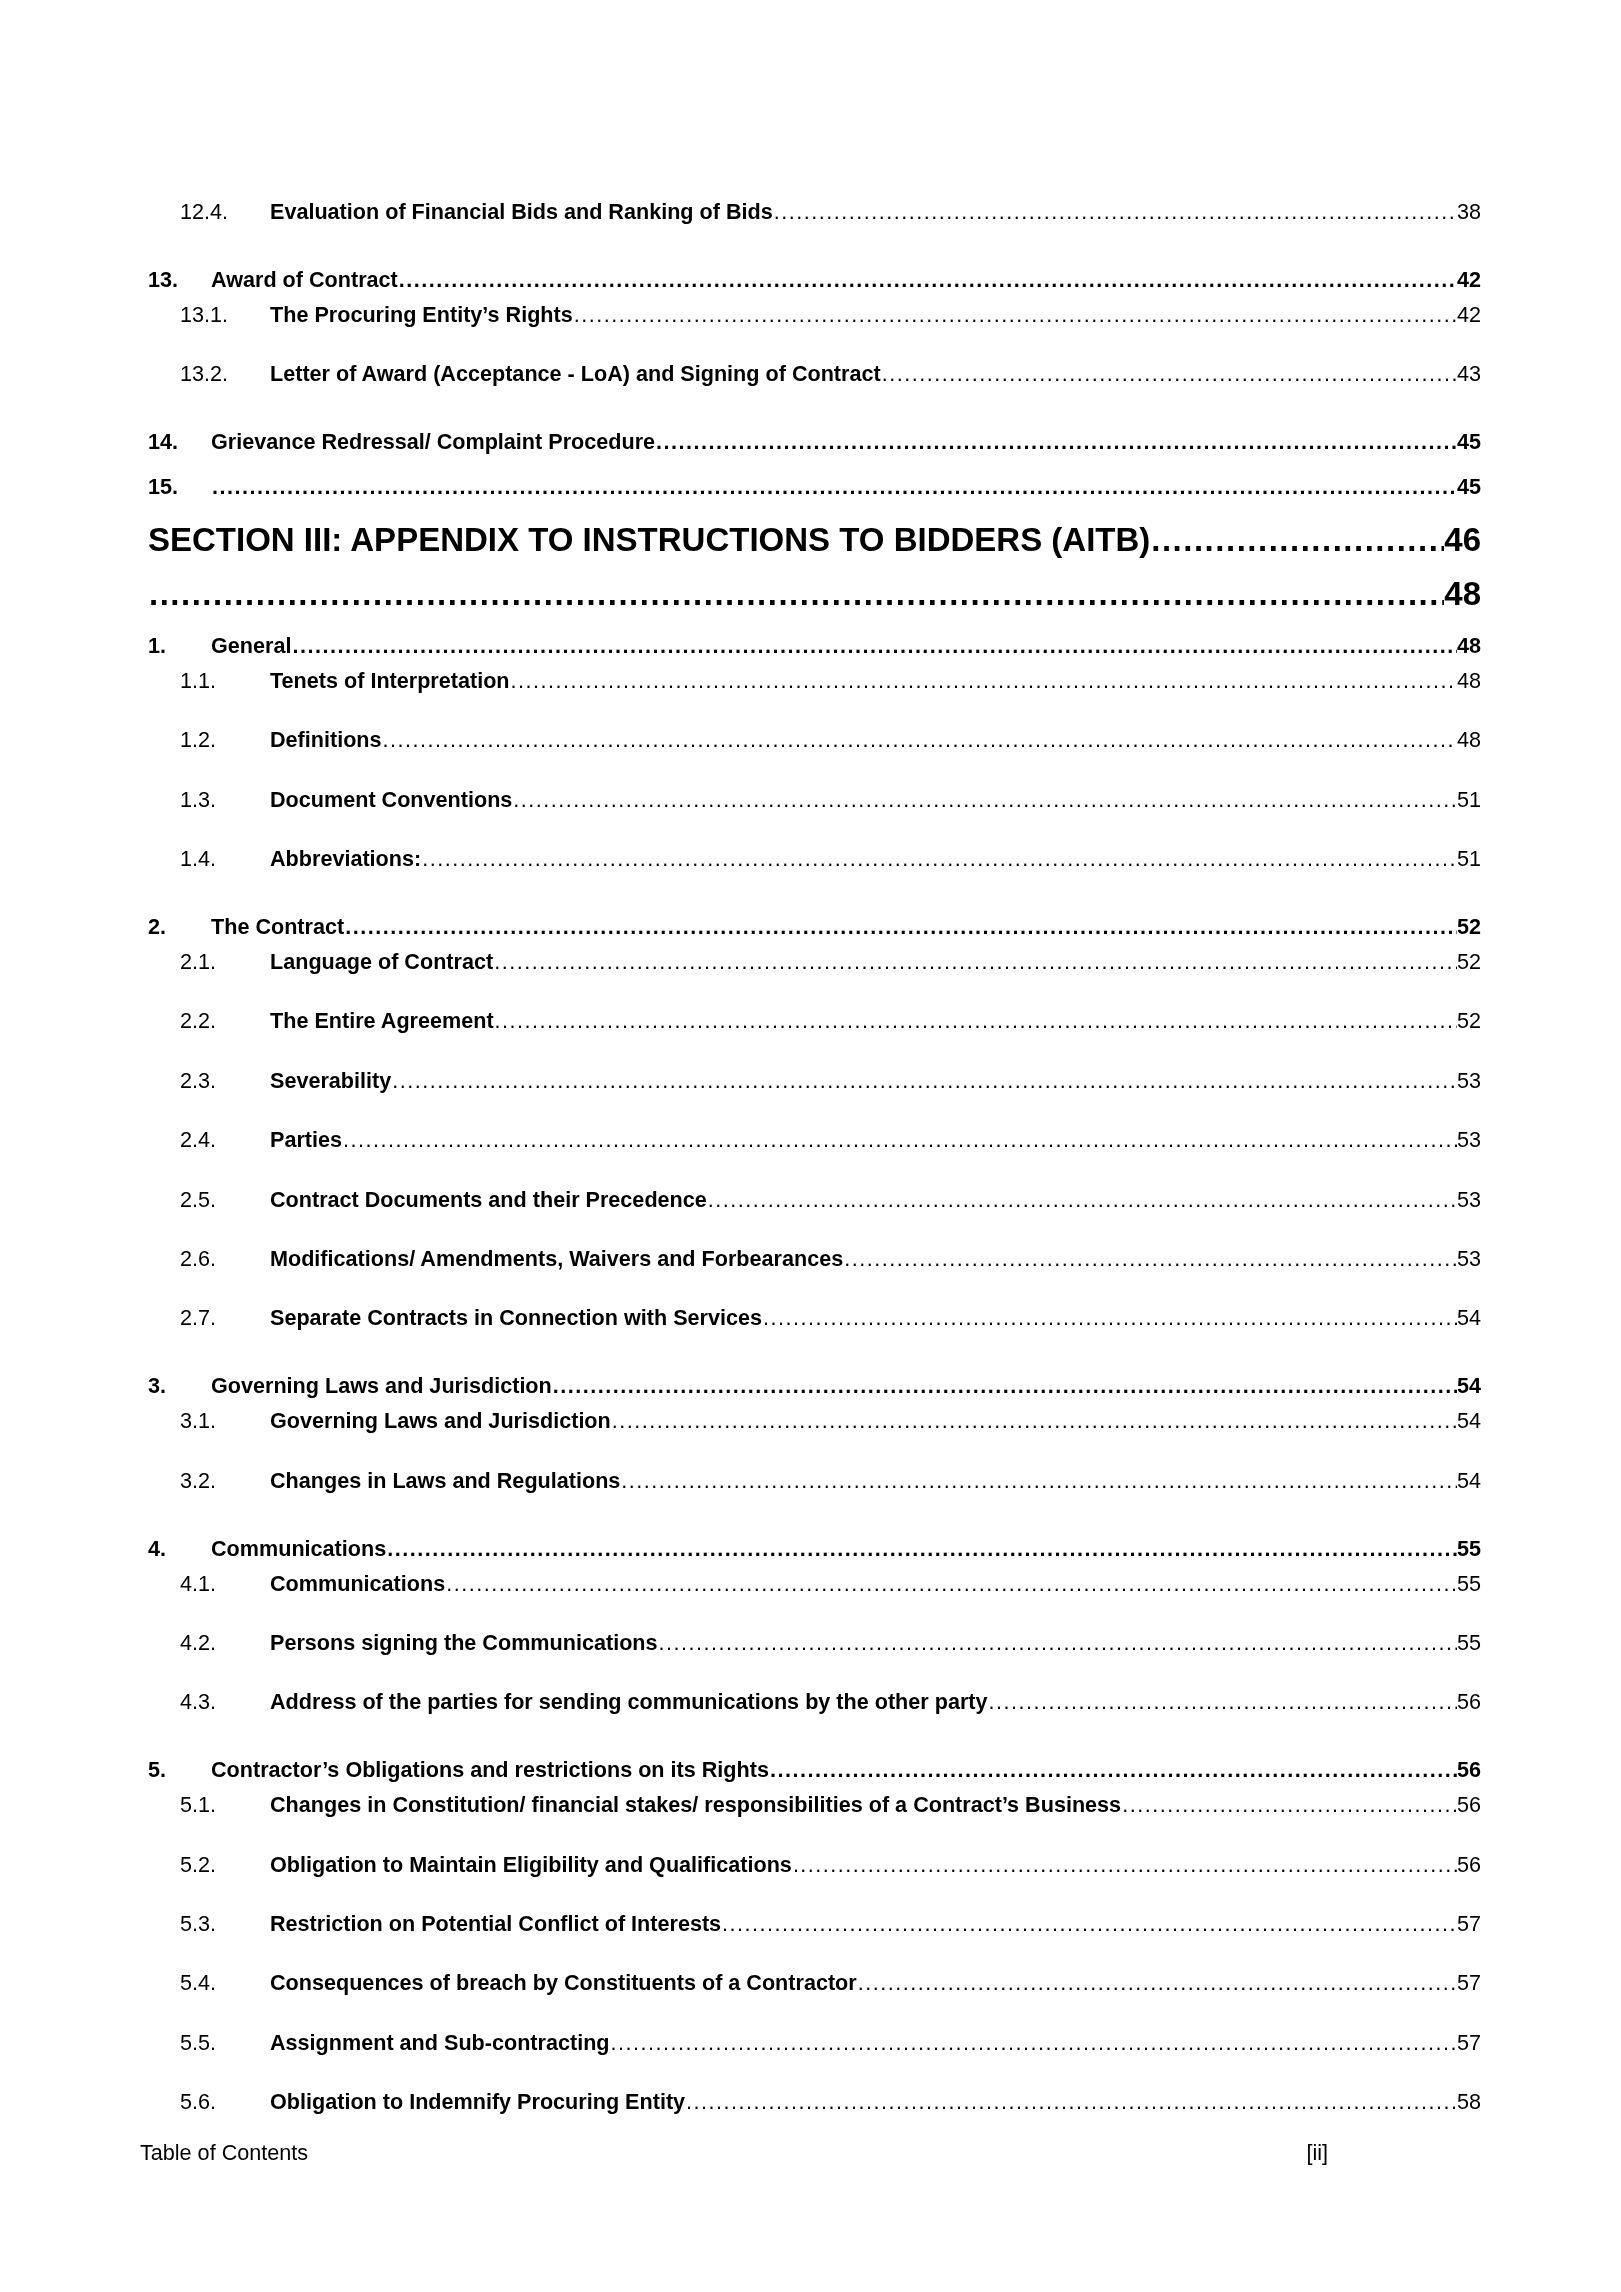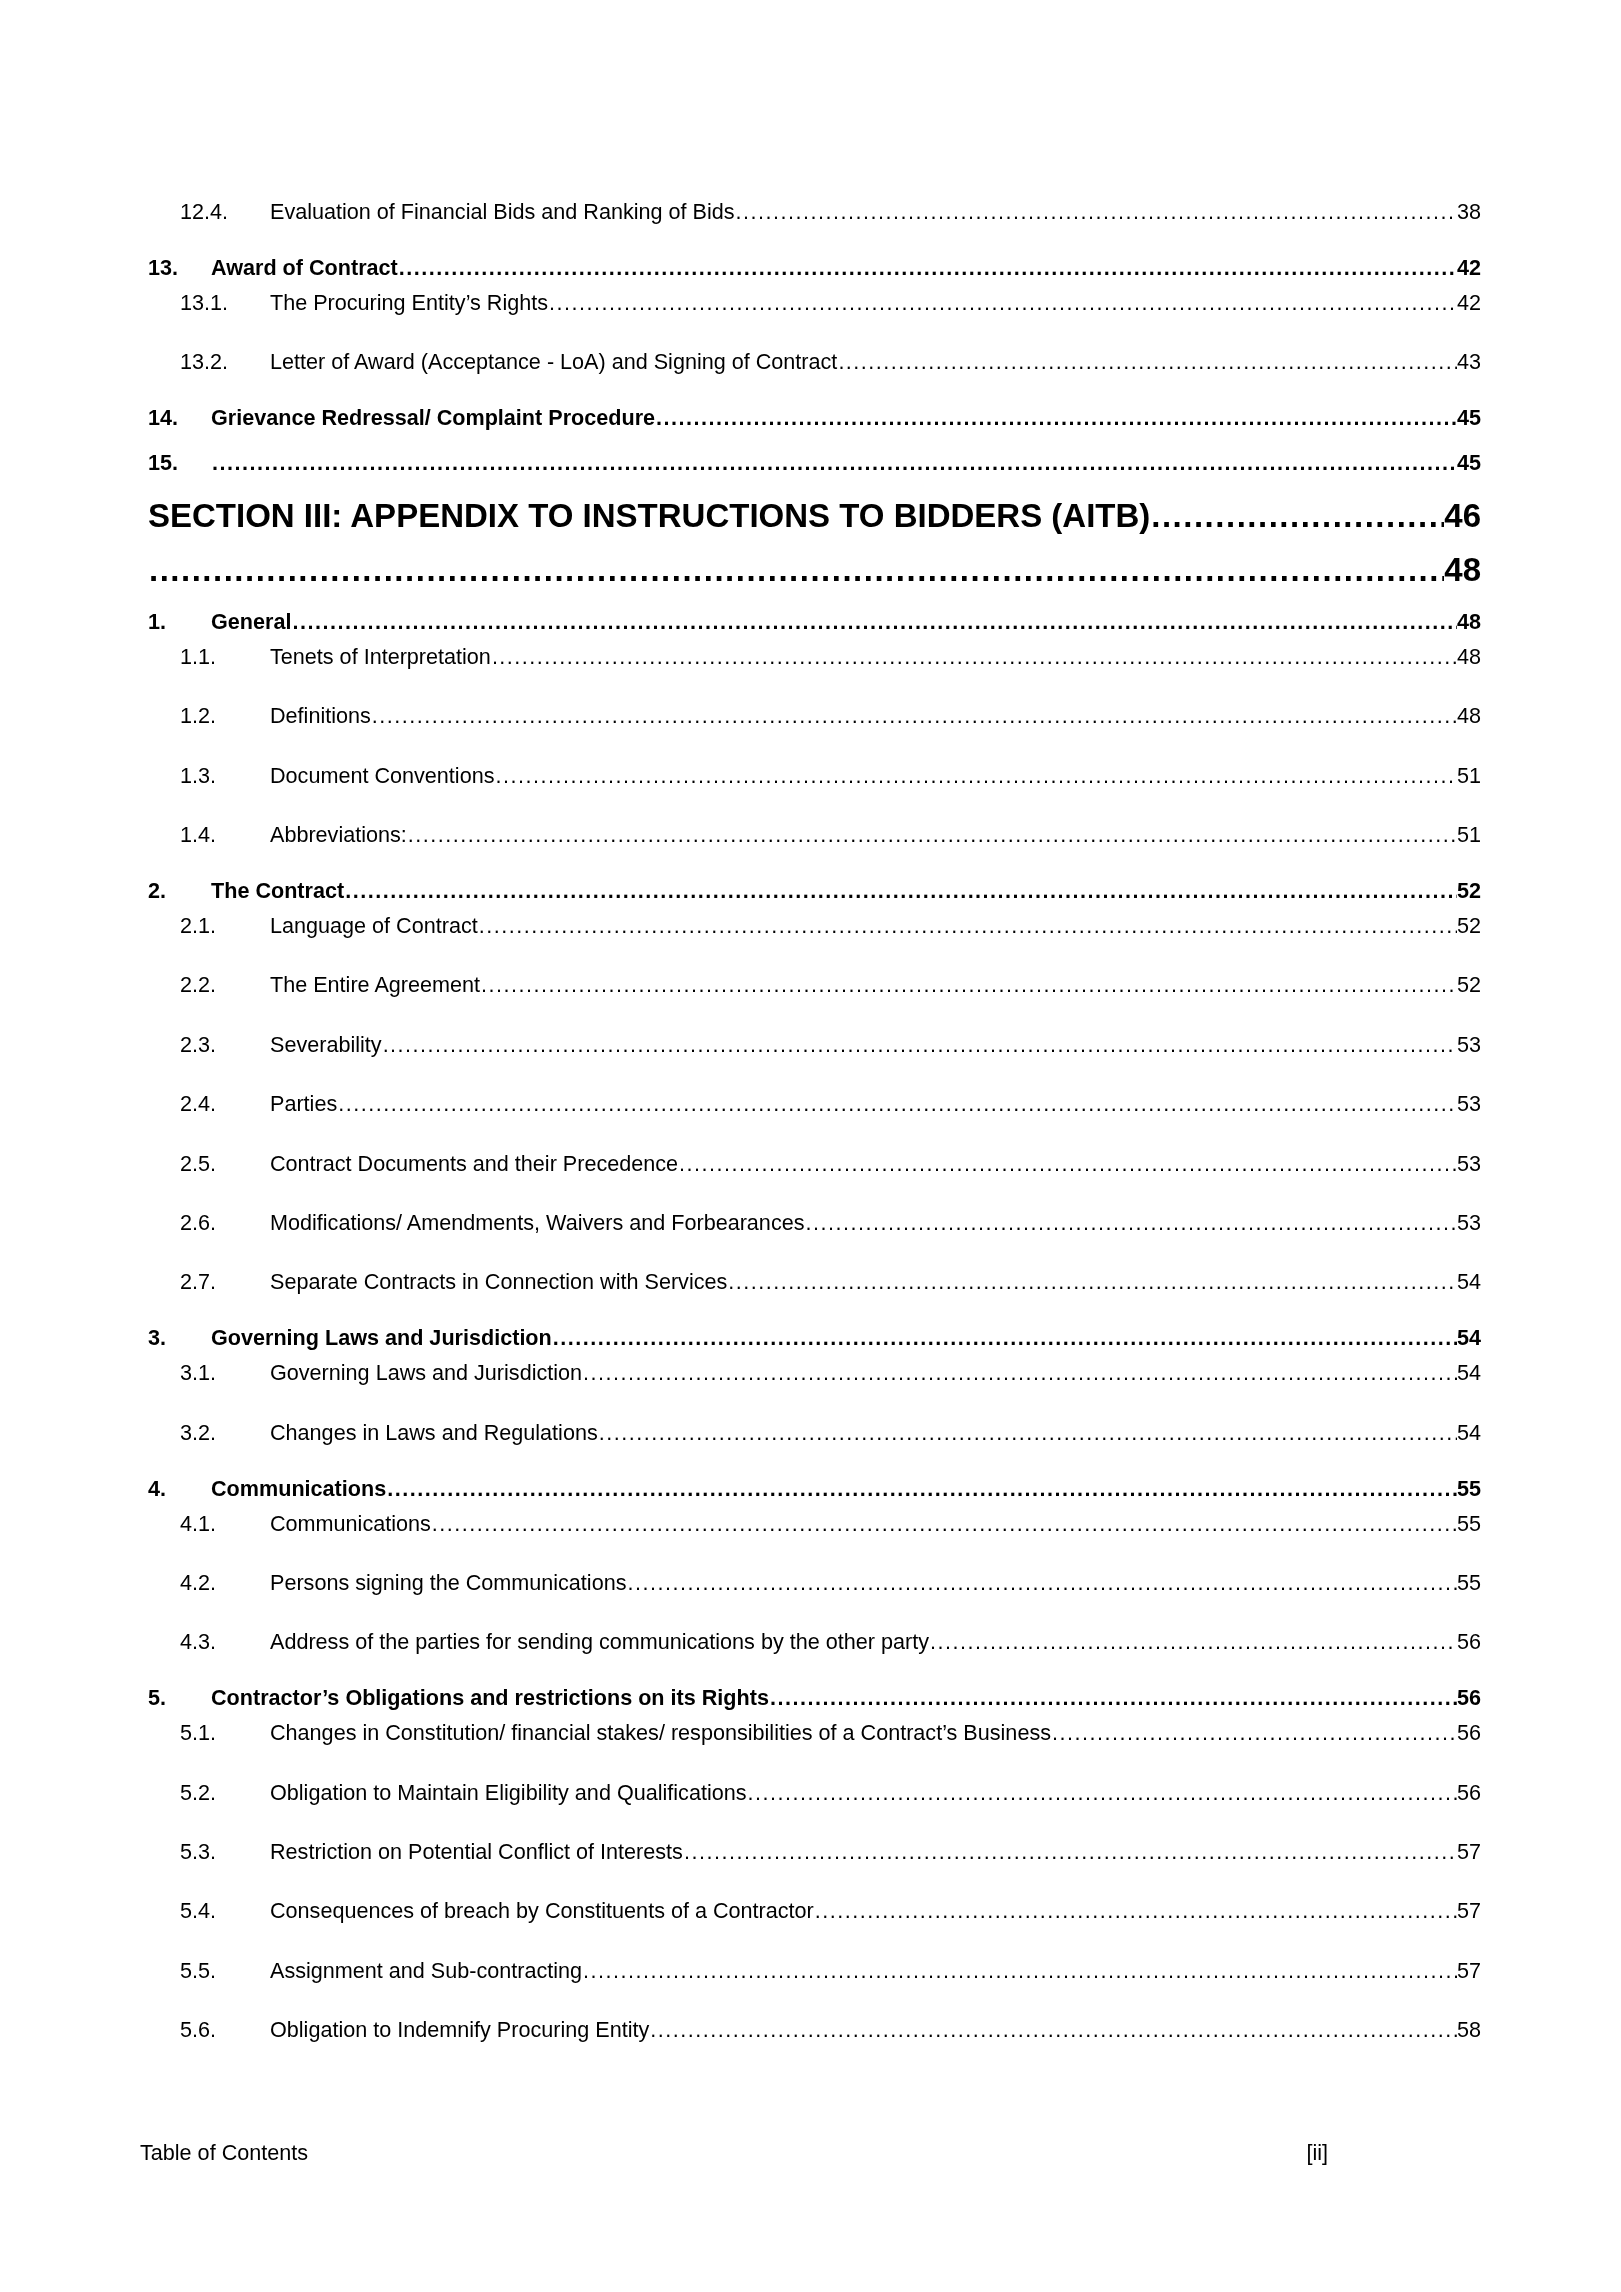--- a/index.html
+++ b/index.html
@@ -18,21 +18,21 @@
     width: 1333px;
   }
   .row {
     display: flex;
     align-items: baseline;
     font-size: 21.6px;
     line-height: 32px;
     justify-content: center;
   }
   .row .num { flex: 0 0 auto; }
-  .row .title { flex: 0 1 auto; white-space: nowrap; }
+  .row .title { flex: 0 1 auto; white-space: nowrap; font-weight: bold; }
   .row .dots {
     flex: 1 1 0;
     min-width: 9.8px;
     overflow: hidden;
     white-space: nowrap;
     letter-spacing: 1.5px;
     padding: 0 2px 0 1px;
   }
   .row .pageno { flex: 0 0 auto; }
 
@@ -43,21 +43,21 @@
   .row.chapter .num { width: 63px; }
 
   .row.section {
     font-weight: 700;
     font-size: 33px;
     line-height: 36px;
   }
 
   
   .row.sub      { margin-top: 27.4px; }
-  .row.chapter  { margin-top: 24px; }
+  .row.chapter  { margin-top: 36px; }
   .row.chapter + .row.sub { margin-top: 2.9px; }
   .row.chapter + .row.chapter { margin-top: 13px; }
   .row.section  { margin-top: 18.6px; }
   .row.section + .row.chapter { margin-top: 17.6px; }
   .row:first-child { margin-top: 0; }
 
   .footer {
     position: absolute;
     left: 140px; top: 2137px;
     width: 1333px;

